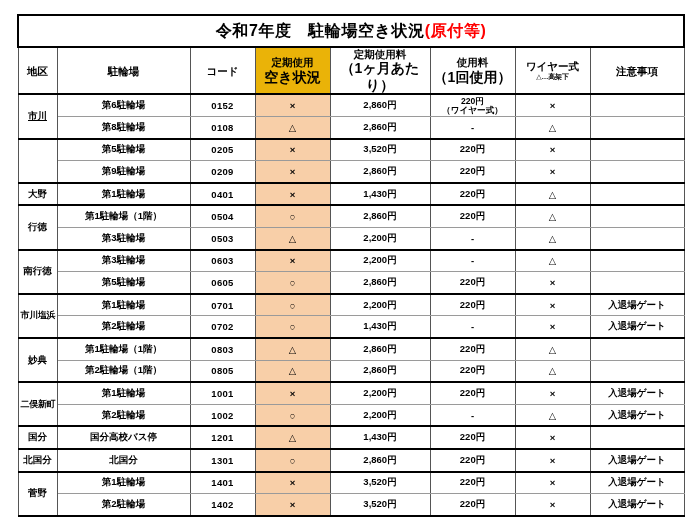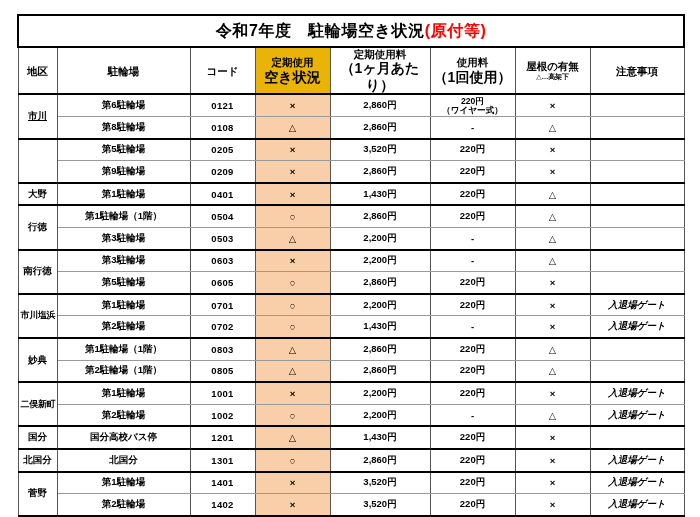--- a/index.html
+++ b/index.html
@@ -104,21 +104,21 @@
     font-size: 9.5px;
   }
   td.c-code   { font-size: 9.5px; letter-spacing: 0.3px; }
   td.c-status {
     background: #f8cfa8;
     font-size: 10px;
   }
   td.c-monthly,
   td.c-single { font-size: 9.5px; }
   td.c-roof   { font-size: 10px; }
-  td.c-note   { font-size: 9.5px; font-style: italic; }
+  td.c-note   { font-size: 9.5px; }
 
   
   .fee-2 {
     display: block;
     line-height: 1.05;
     font-size: 8.6px;
     padding: 1px 0;
   }
   .fee-2 .l1 { display: block; }
   .fee-2 .l2 { display: block; }
@@ -147,27 +147,27 @@
         <tr class="title-row">
           <td colspan="8"><span class="title-main">令和7年度　駐輪場空き状況</span><span class="title-sub">(原付等)</span></td>
         </tr>
         <tr class="head-row">
           <th class="edge-left"><span>地区</span></th>
           <th><span>駐輪場</span></th>
           <th><span>コード</span></th>
           <th class="hl"><span>定期使用</span><span class="head-line2">空き状況</span></th>
           <th><span>定期使用料</span><span class="head-line2">（1ヶ月あたり）</span></th>
           <th><span>使用料</span><span class="head-line2">（1回使用）</span></th>
-          <th><span>屋根の有無</span><span class="head-note">△…高架下</span></th>
+          <th><span>ワイヤー式</span><span class="head-note">△…高架下</span></th>
           <th class="edge-right"><span>注意事項</span></th>
         </tr>
         <tr class="data-row group-inner">
           <td class="c-area edge-left" rowspan="2" style="border-bottom-width: 2px; border-bottom-color: rgb(0, 0, 0); text-decoration: underline;"><span>市川</span></td>
           <td class="c-name"><span>第6駐輪場</span></td>
-          <td class="c-code"><span>0121</span></td>
+          <td class="c-code"><span>0152</span></td>
           <td class="c-status"><span>×</span></td>
           <td class="c-monthly"><span>2,860円</span></td>
           <td class="c-single">
             <span class="fee-2">
               <span class="l1">220円</span>
               <span class="l2">（ワイヤー式）</span>
             </span>
           </td>
           <td class="c-roof"><span>×</span></td>
           <td class="c-note edge-right"><span></span></td>

